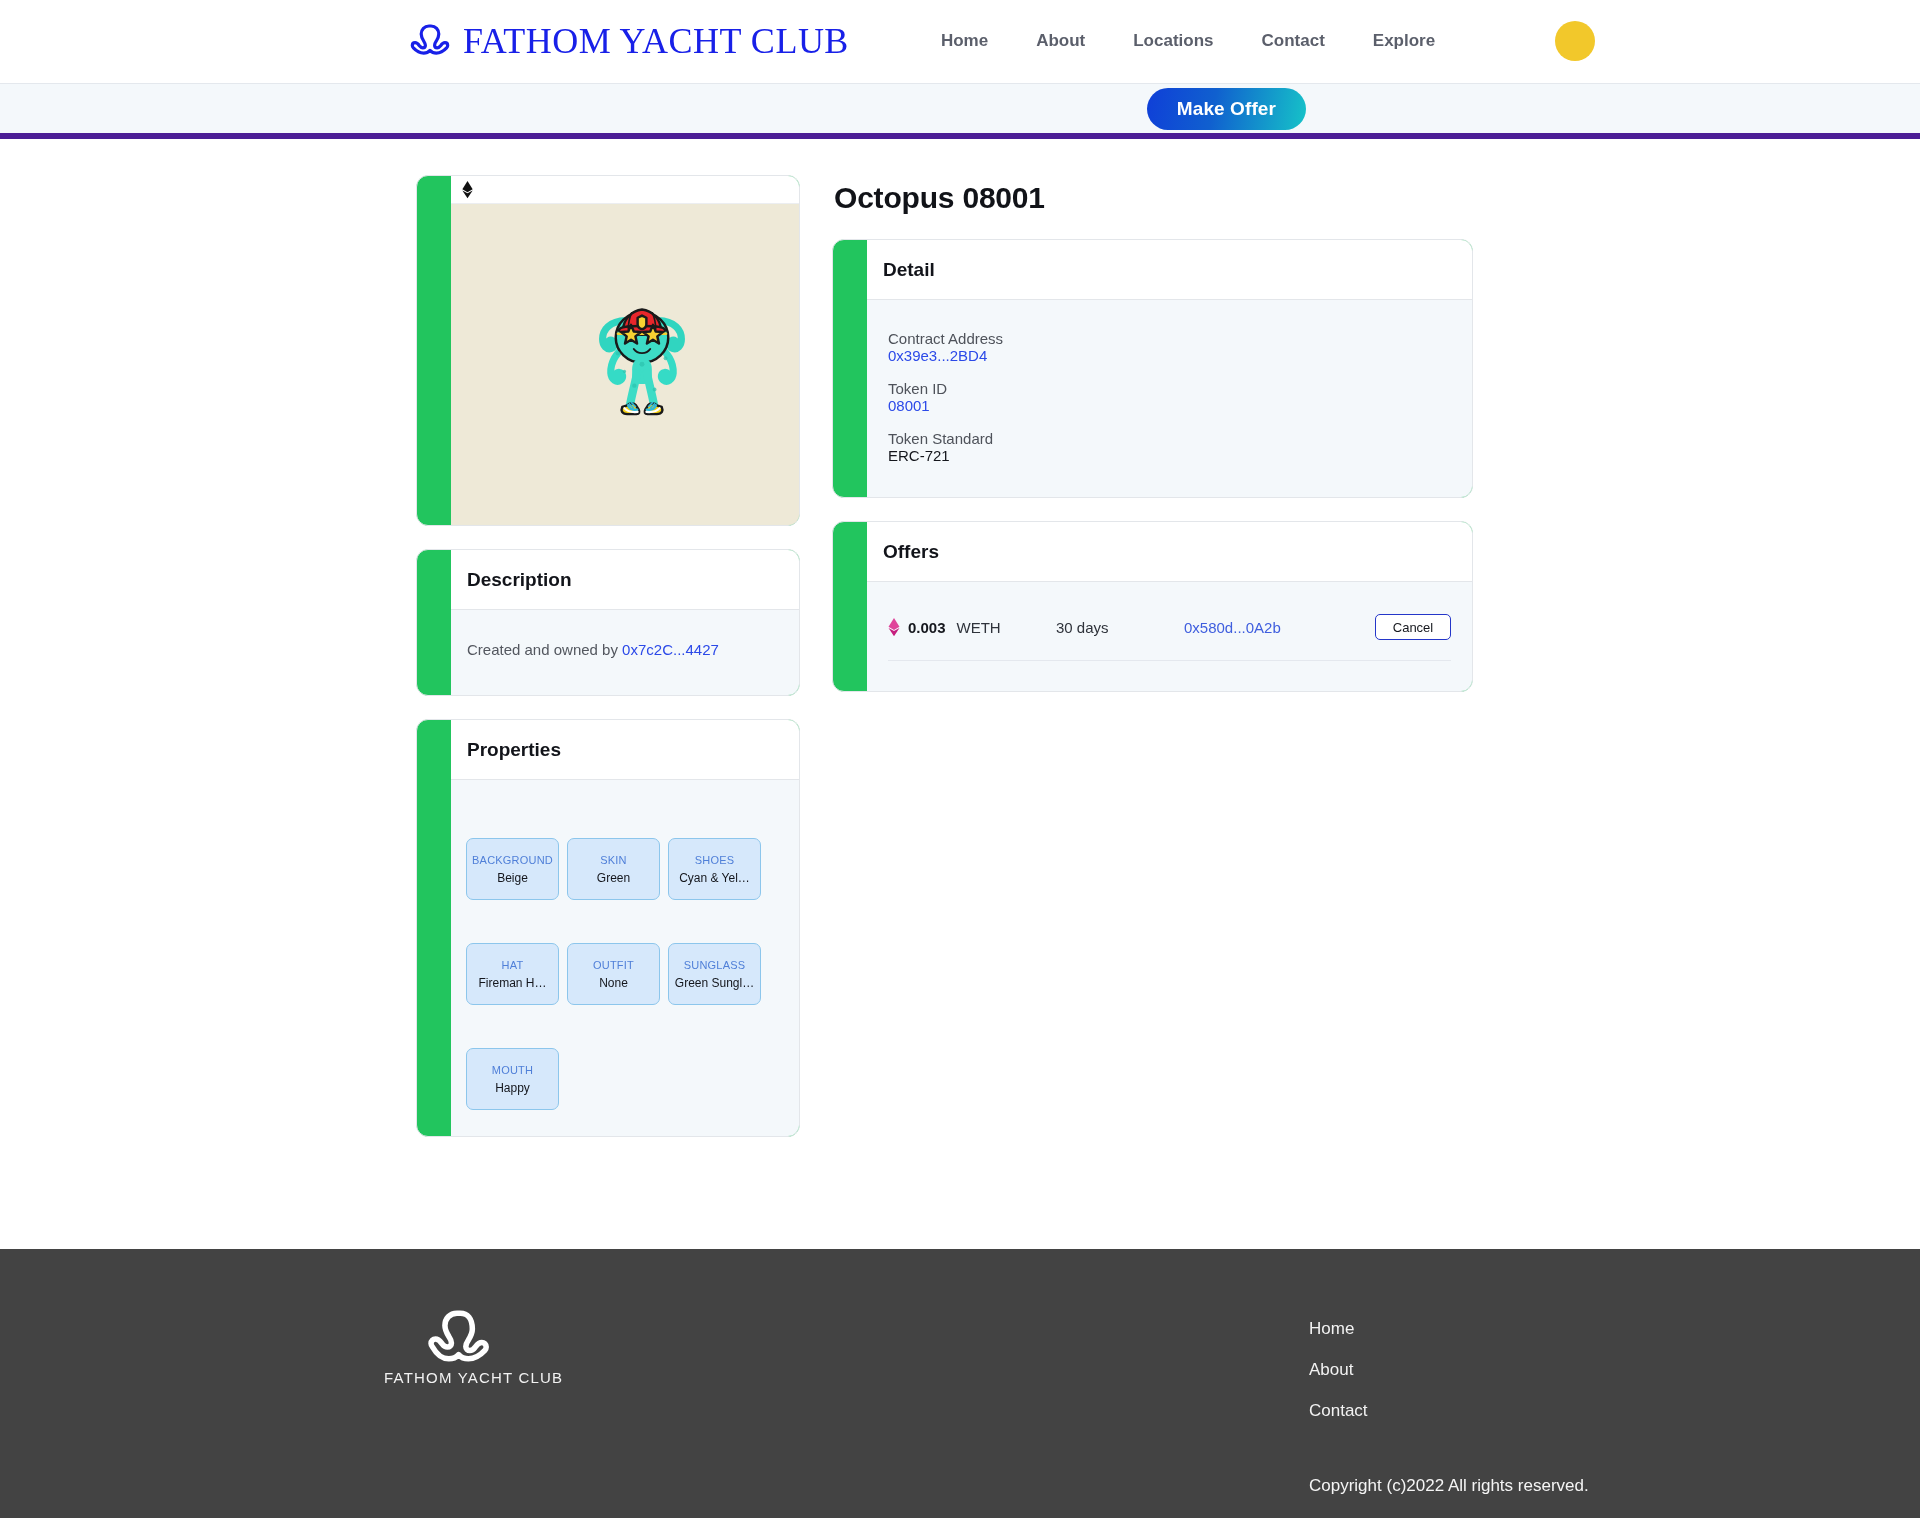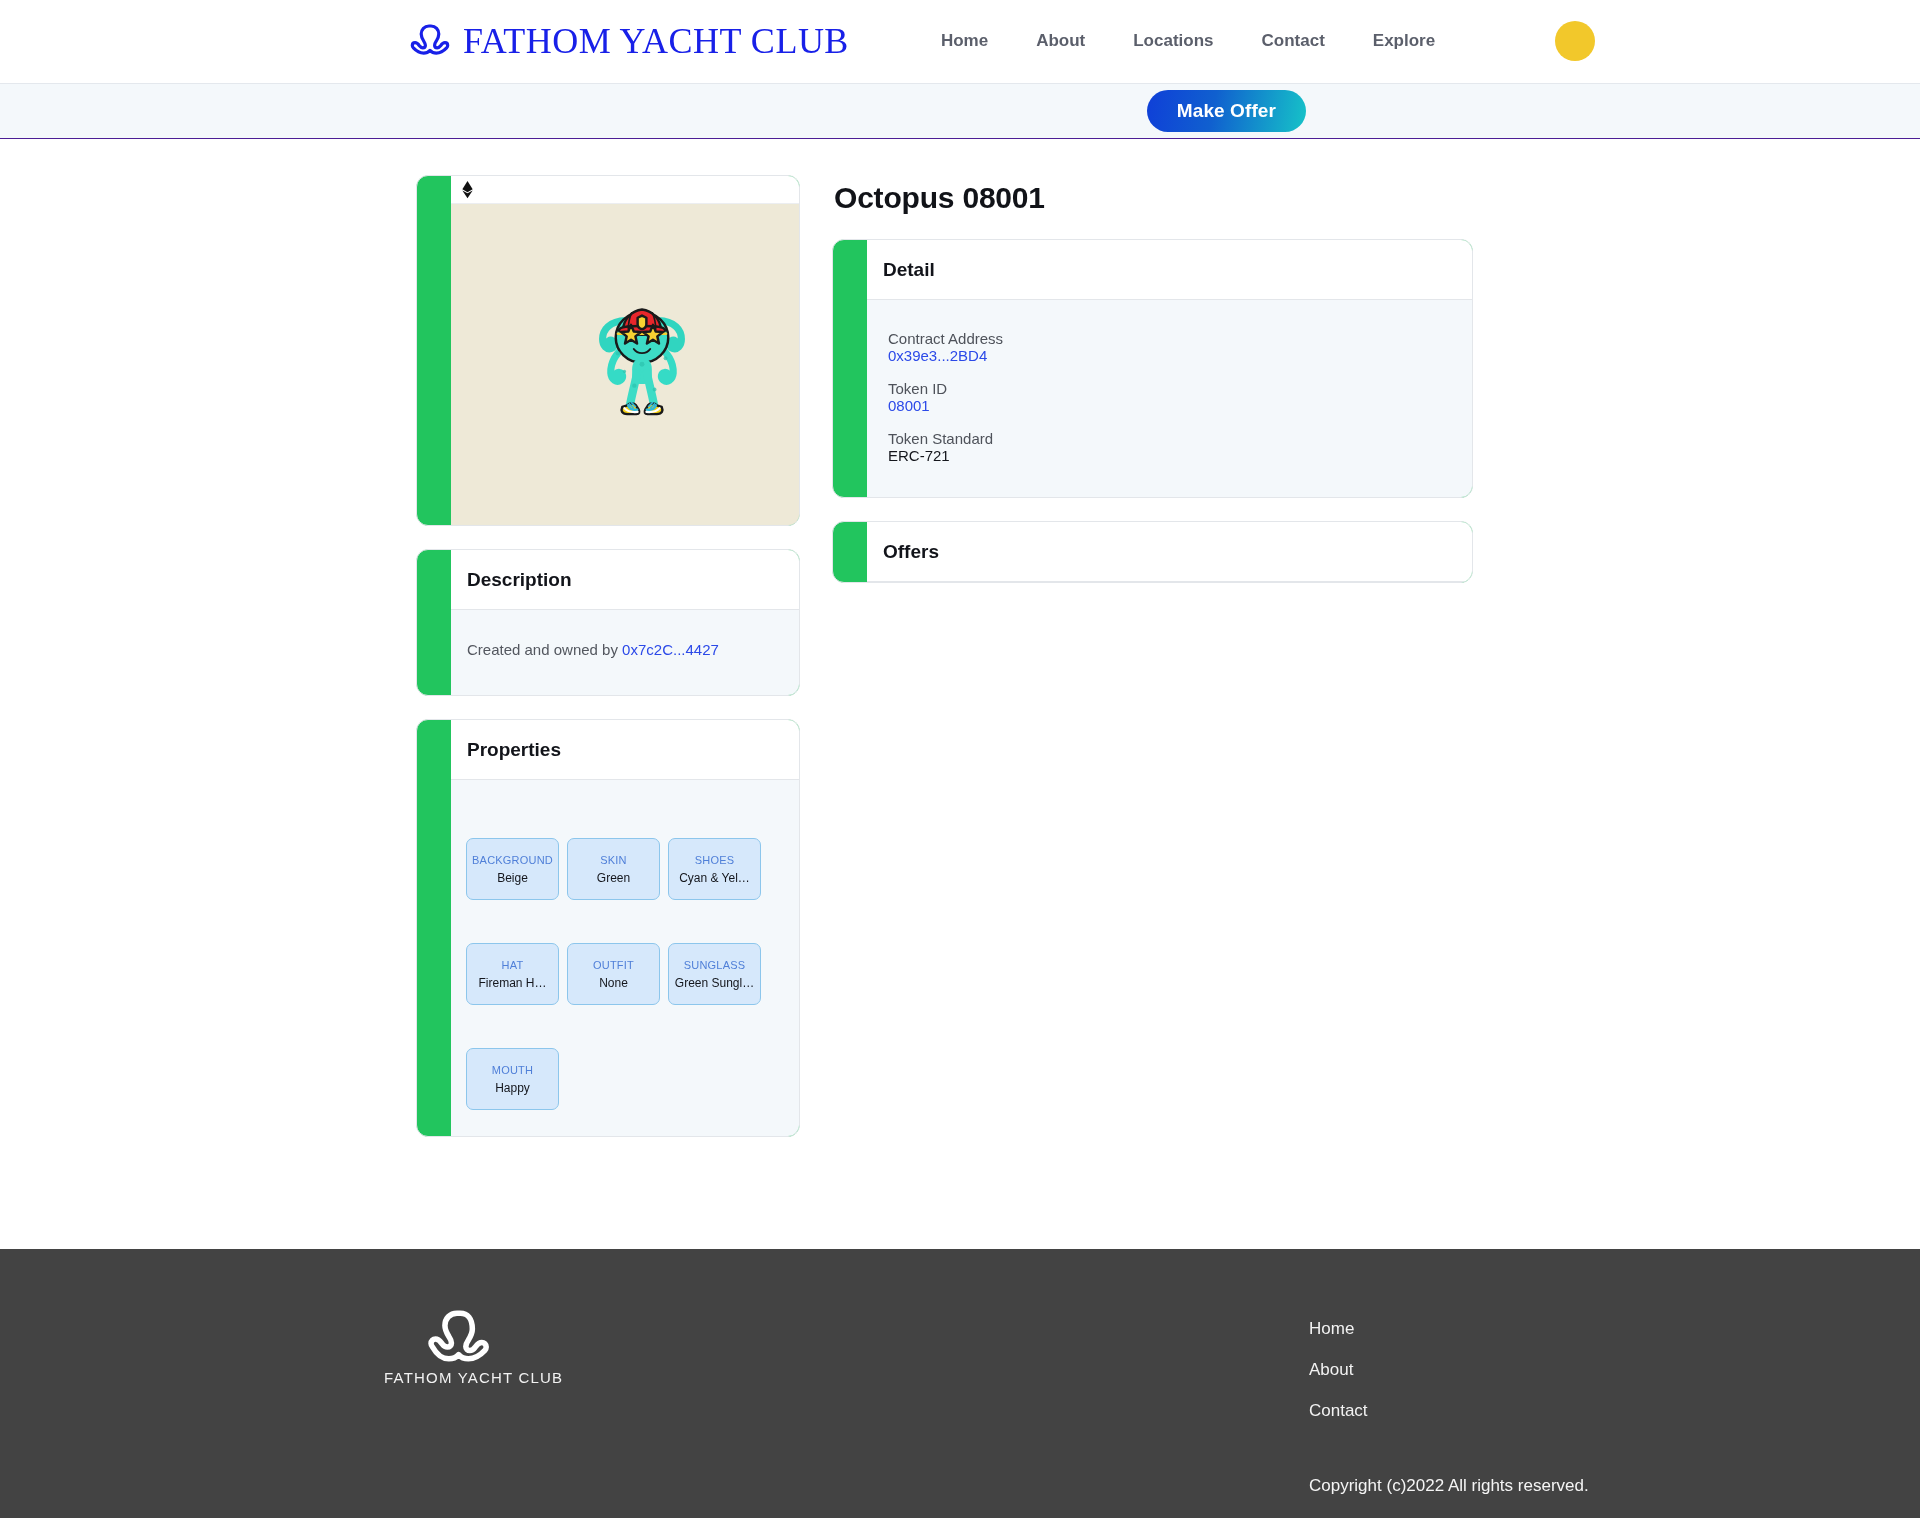--- a/index.html
+++ b/index.html
@@ -56,21 +56,21 @@
     margin-left: 72px;
     cursor: pointer;
     flex: 0 0 auto;
   }
 
   
   .actionbar {
     height: 56px;
     background: #f4f8fb;
     border-top: 1px solid #e4e8ed;
-    border-bottom: 1px solid #4c1d95;
+    border-bottom: 6px solid #4c1d95;
     display: flex;
     align-items: center;
     justify-content: flex-end;
     padding-right: 614px;
   }
   .make-offer-btn {
     background: linear-gradient(100deg, #0f3fd8 0%, #1060cf 42%, #16c3c8 100%);
     color: #ffffff;
     border: none;
     border-radius: 24px;
@@ -456,20 +456,37 @@
             <span class="detail-label">Token Standard</span>
             <span class="detail-value">ERC-721</span>
           </div>
         </div>
       </div>
 
       <div class="card">
         <div class="card-head">
           <span class="card-head-title">Offers</span>
         </div>
+        <div class="card-body offers-body">
+          <div class="offer-row">
+            <span class="offer-price">
+              <span>
+                <svg class="eth-glyph-pink" viewBox="0 0 16 26" xmlns="http://www.w3.org/2000/svg">
+                  <path d="M8 0 L15.5 12 L8 16.3 L0.5 12 Z" fill="#e0449a"></path>
+                  <path d="M8 17.9 L15.5 13.6 L8 25 L0.5 13.6 Z" fill="#c61f7e"></path>
+                </svg>
+              </span>
+              <span class="offer-amount">0.003</span>
+                <span class="offer-unit">WETH</span>
+            </span>
+            <span class="offer-expiry">30 days</span>
+            <span class="offer-from">0x580d...0A2b</span>
+            <button class="cancel-btn">Cancel</button>
+          </div>
+        </div>
       </div>
     </div>
   </div>
 </div>
 
 <div class="footer">
   <div class="footer-brand">
     <span>
       <svg class="footer-mark" viewBox="0 0 42 38" xmlns="http://www.w3.org/2000/svg">
         <path d="M21 5c-4.4 0-7.4 3.3-7.4 7.6 0 2.9 1.3 5 2.5 6.9 1 1.5 1.5 2.7 1.5 3.8 0 1.5-1.1 2.5-2.5 2.5-1.3 0-2.3-.8-3.2-2-1-1.3-2.1-2.9-4.1-2.9-1.5 0-2.7 1.1-2.7 2.7 0 .9.4 1.6 1 2.3C9 31.1 12.3 33 16 33c2.7 0 4.6-1 6-2.6 1.4 1.6 3.3 2.6 6 2.6 3.7 0 7-1.9 9.9-5 .6-.7 1-1.4 1-2.3 0-1.6-1.2-2.7-2.7-2.7-2 0-3.1 1.6-4.1 2.9-.9 1.2-1.9 2-3.2 2-1.4 0-2.5-1-2.5-2.5 0-1.1.5-2.3 1.5-3.8 1.2-1.9 2.5-4 2.5-6.9C30.4 8.3 27.4 5 23 5z" fill="none" stroke="#ffffff" stroke-width="3.4" stroke-linejoin="round" stroke-linecap="round"></path>

